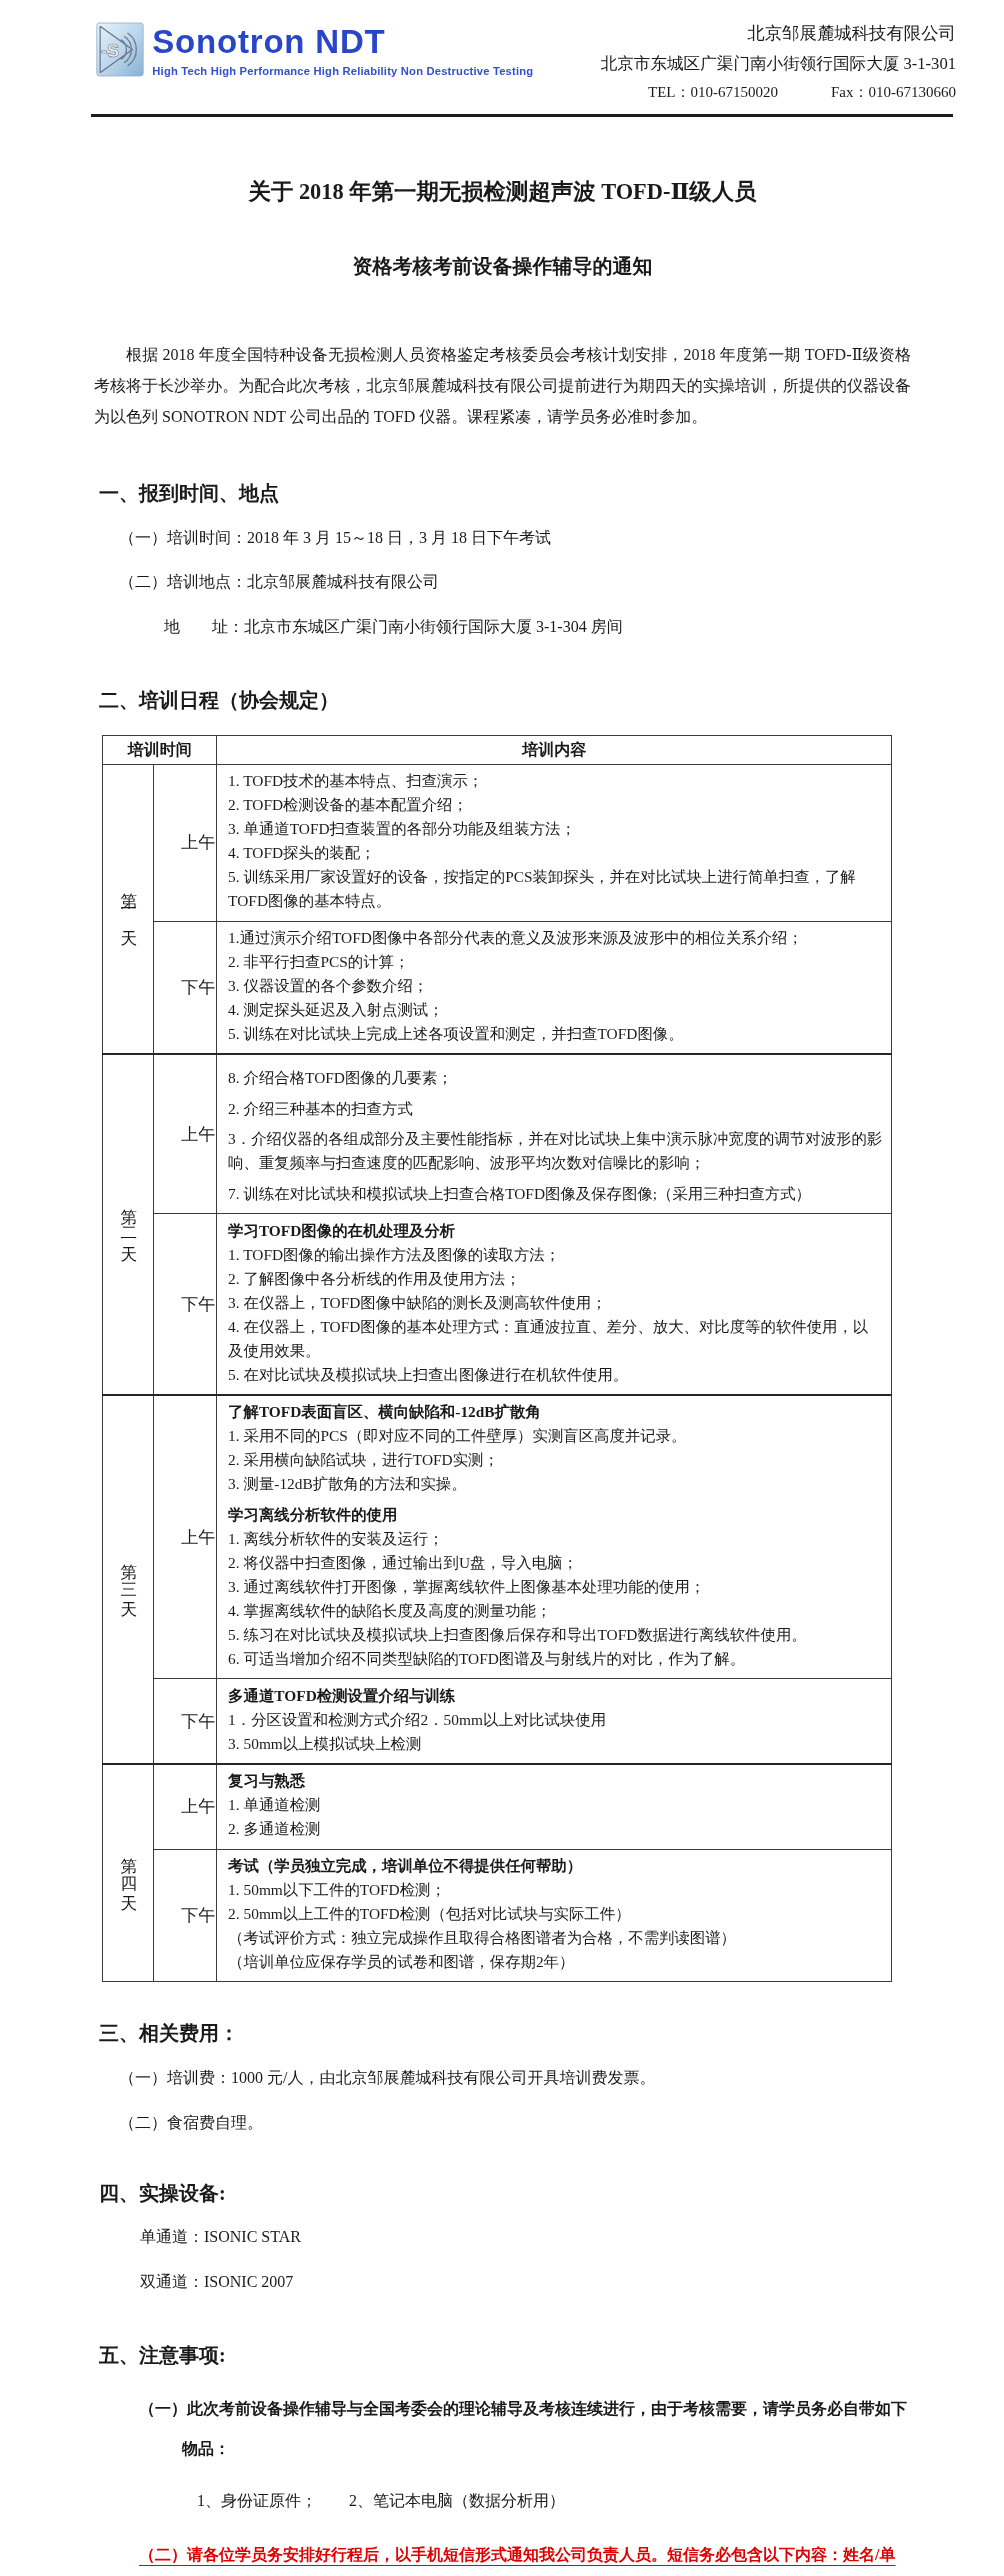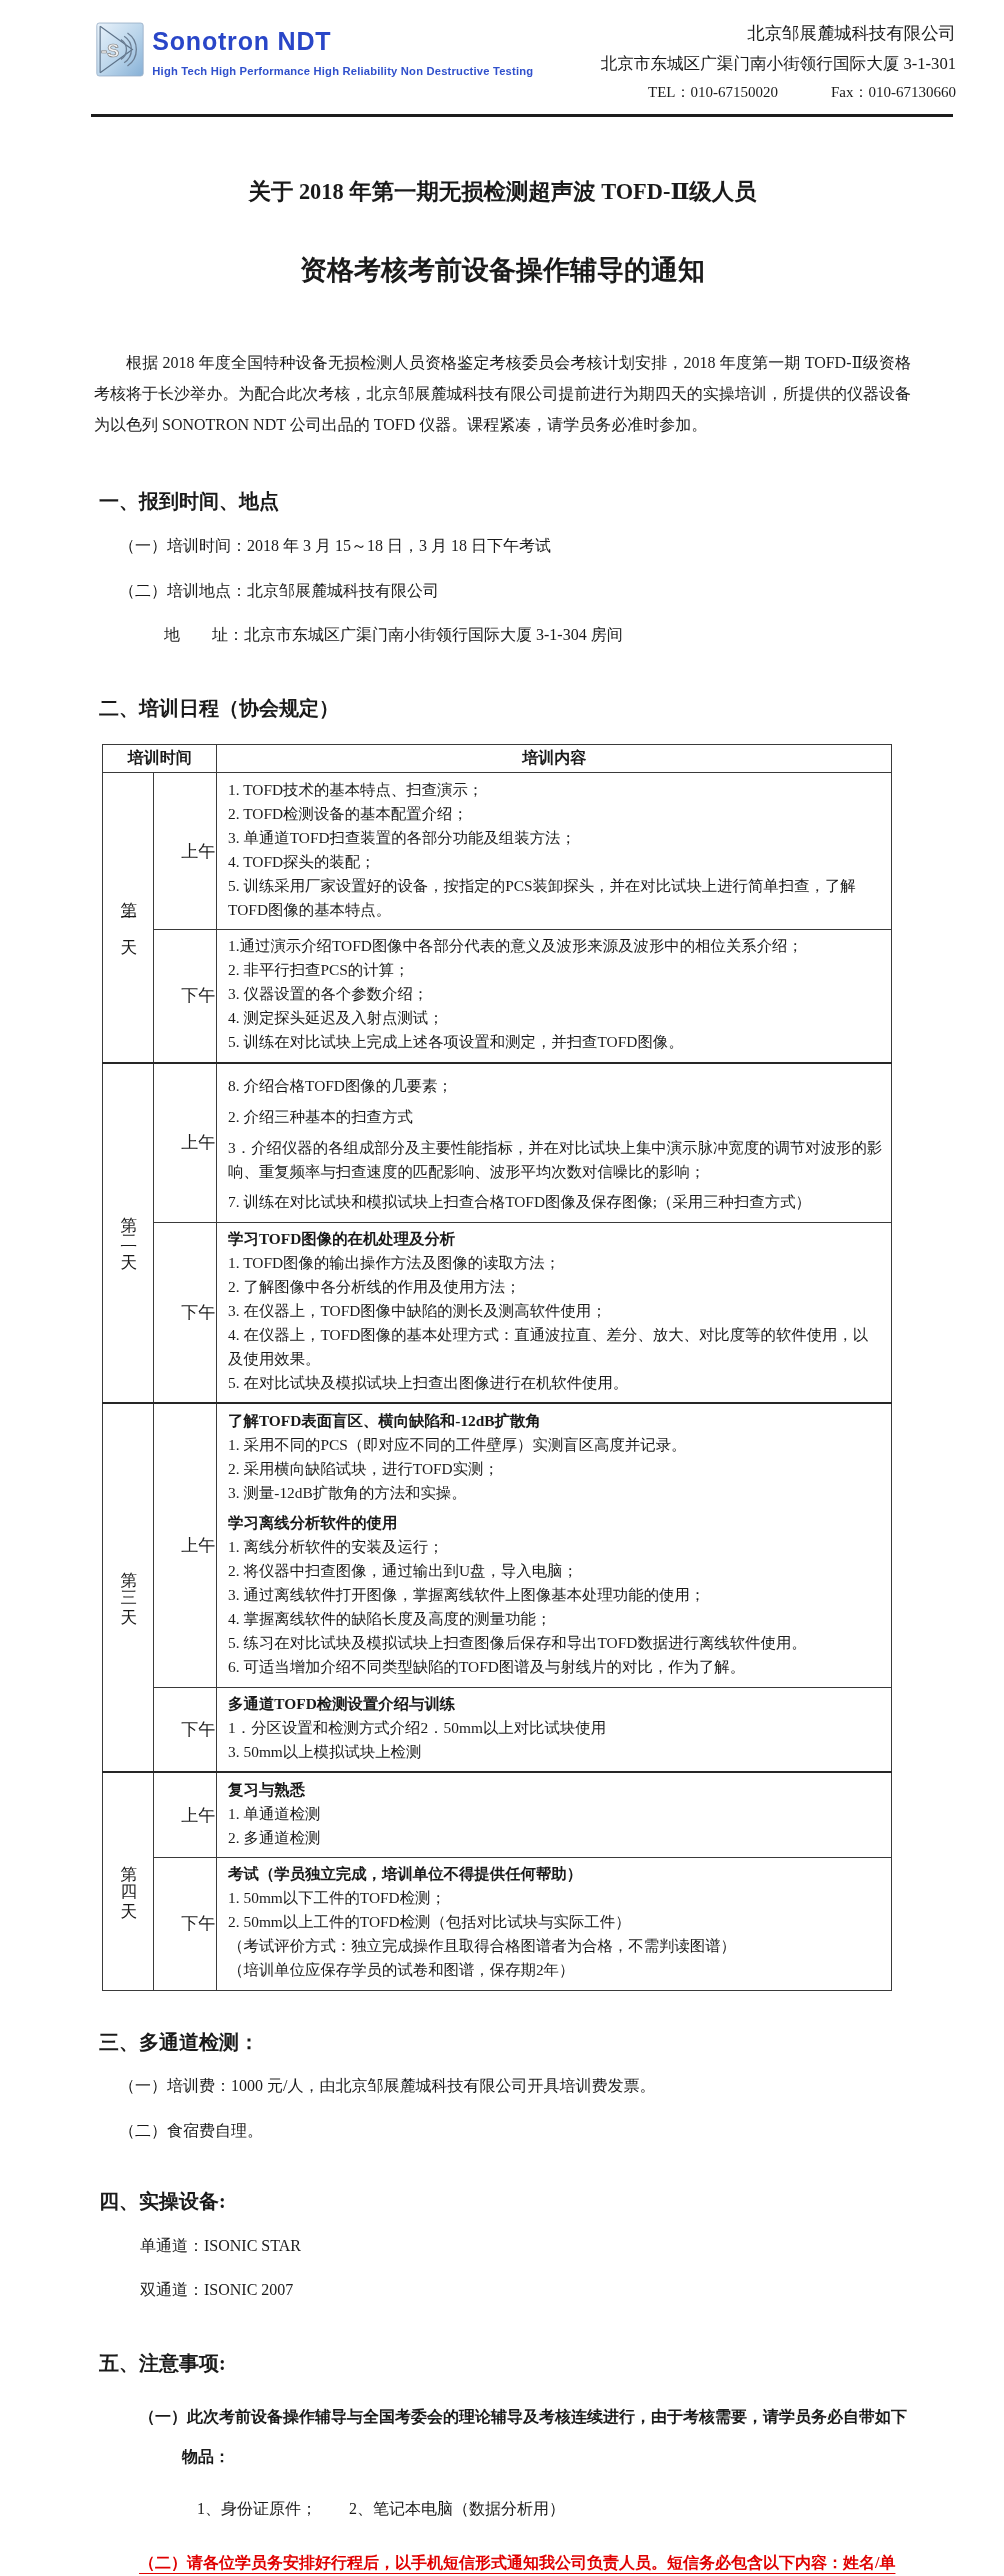--- a/index.html
+++ b/index.html
@@ -6,31 +6,31 @@
   .page{
     width:1004px;min-height:2576px;margin:0 auto;background:#ffffff;
     font-family:"Liberation Serif","DejaVu Serif",serif;color:#1a1a1a;
     position:relative;overflow:hidden;
   }
   
   .letterhead{display:flex;justify-content:space-between;align-items:flex-start;padding:21.6px 48px 5px 96px;}
   .logo{display:flex;align-items:flex-start;gap:8.3px;}
   .logo-mark{width:48px;height:55px;flex:0 0 auto;}
   .logo-text{padding-top:1.7px;}
-  .brand{font-family:"Liberation Sans","DejaVu Sans",sans-serif;font-weight:bold;font-size:25px;line-height:37px;color:#2946c8;letter-spacing:0.8px;}
+  .brand{font-family:"Liberation Sans","DejaVu Sans",sans-serif;font-weight:bold;font-size:33px;line-height:37px;color:#2946c8;letter-spacing:0.8px;}
   .tagline{font-family:"Liberation Sans","DejaVu Sans",sans-serif;font-weight:bold;font-size:11.2px;color:#3050cc;margin-top:5px;letter-spacing:0.2px;}
   .head-right{text-align:right;padding-top:3.3px;line-height:1.0;}
   .head-company{font-size:17.4px;margin-bottom:13.3px;}
   .head-address{font-size:16.6px;margin-bottom:13.3px;}
   .head-telfax{font-size:15px;display:flex;gap:53px;justify-content:flex-end;}
   .rule{height:3.3px;background:#1c1c1c;margin:8.3px 51px 0 91px;}
   
   .content{padding:39px 93px 0 94px;font-size:16px;}
   .doc-title{text-align:center;font-weight:bold;font-size:22.4px;line-height:1.2;margin:23px 0 0 0;}
-  .doc-title2{text-align:center;font-weight:bold;font-size:27px;line-height:1.2;margin:48px 0 15px 0;}
+  .doc-title2{text-align:center;font-weight:bold;font-size:20px;line-height:1.2;margin:48px 0 15px 0;}
   .intro{margin:61px 0 0 0;line-height:31px;text-indent:2em;text-align:justify;}
   .sec-head{font-weight:bold;font-size:20px;margin:48px 0 0 5px;}
   .sec-line{margin:16.6px 0 0 25px;line-height:28px;}
   .sec-line.addr{margin-left:70px;}
   .sec-line.ind{margin-left:46px;}
   
   table.sched{border-collapse:collapse;margin:21.6px 0 0 8.3px;width:790px;table-layout:fixed;
     font-size:15.4px;}
   table.sched th,table.sched td{border:0.8px solid #3a3a3a;vertical-align:middle;}
   table.sched{border:1.7px solid #262626;}
@@ -202,21 +202,21 @@
           <div class="cl ct">考试（学员独立完成，培训单位不得提供任何帮助）</div>
           <div class="cl">1.  50mm以下工件的TOFD检测；</div>
           <div class="cl">2.  50mm以上工件的TOFD检测（包括对比试块与实际工件）</div>
           <div class="cl">（考试评价方式：独立完成操作且取得合格图谱者为合格，不需判读图谱）</div>
           <div class="cl">（培训单位应保存学员的试卷和图谱，保存期2年）</div>
         </td>
       </tr>
     </tbody>
       </table>
 
-    <div class="sec-head" style="margin-top:38px;">三、多通道检测：</div>
+    <div class="sec-head" style="margin-top:38px;">三、相关费用：</div>
     <div class="sec-line">（一）培训费：1000 元/人，由北京邹展麓城科技有限公司开具培训费发票。</div>
     <div class="sec-line">（二）食宿费自理。</div>
 
     <div class="sec-head" style="margin-top:43px;">四、实操设备:</div>
     <div class="sec-line ind">单通道：ISONIC STAR</div>
     <div class="sec-line ind">双通道：ISONIC 2007</div>
 
     <div class="sec-head" style="margin-top:46px;">五、注意事项:</div>
     <div class="s5-line hang b">（一）此次考前设备操作辅导与全国考委会的理论辅导及考核连续进行，由于考核需要，请学员务必自带如下物品：</div>
     <div class="items-line">1、身份证原件；　　2、笔记本电脑（数据分析用）</div>

